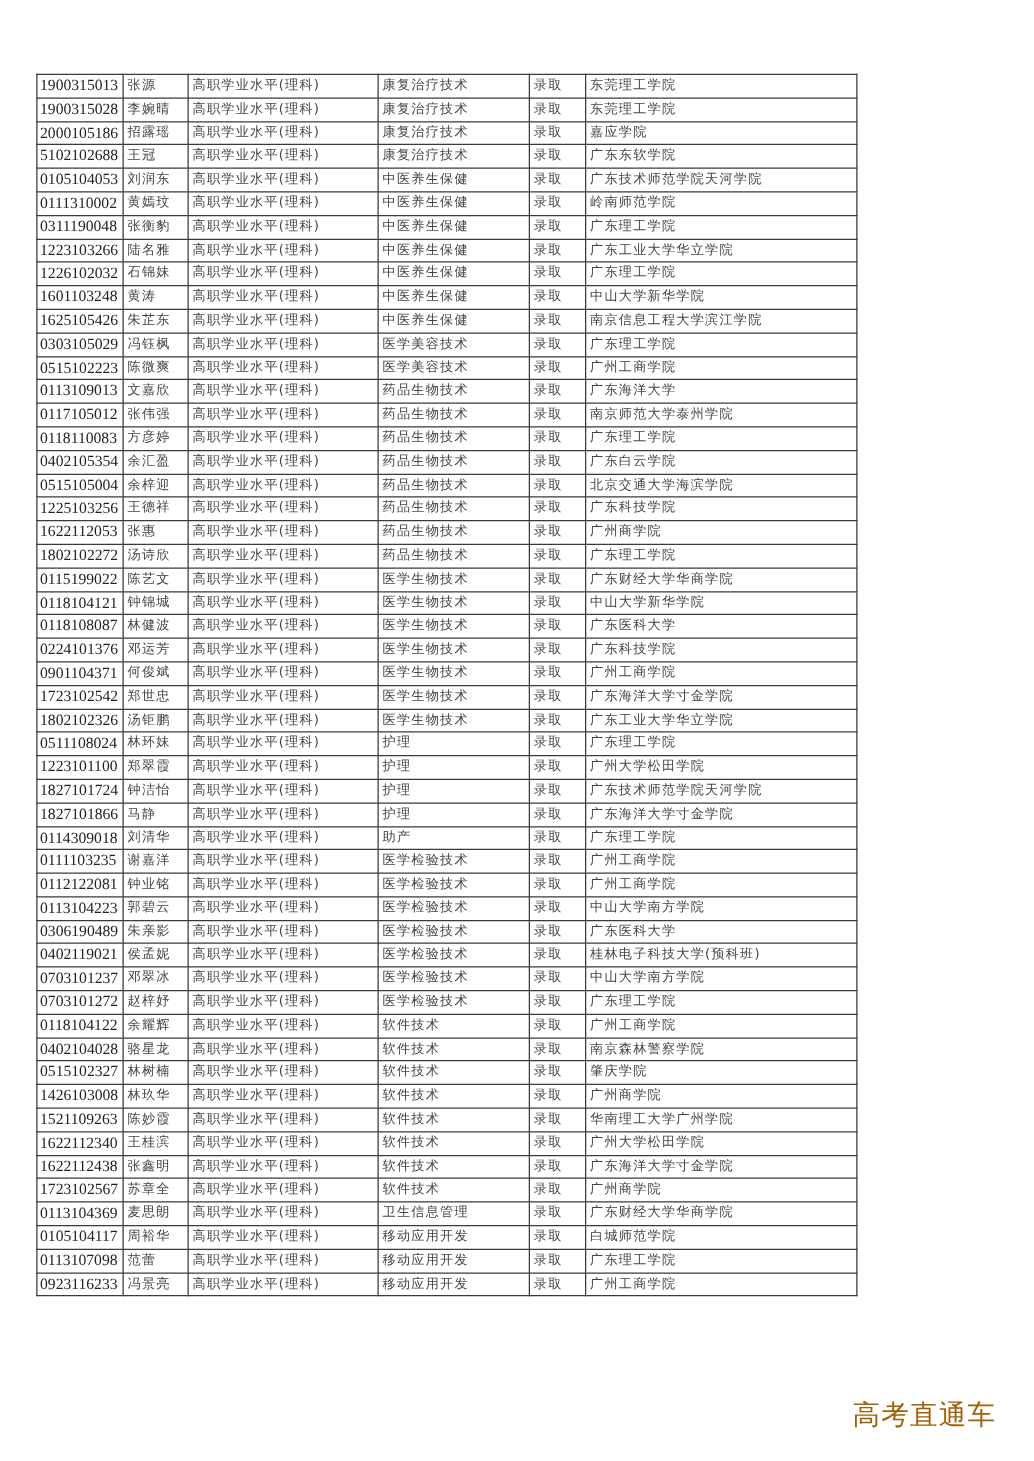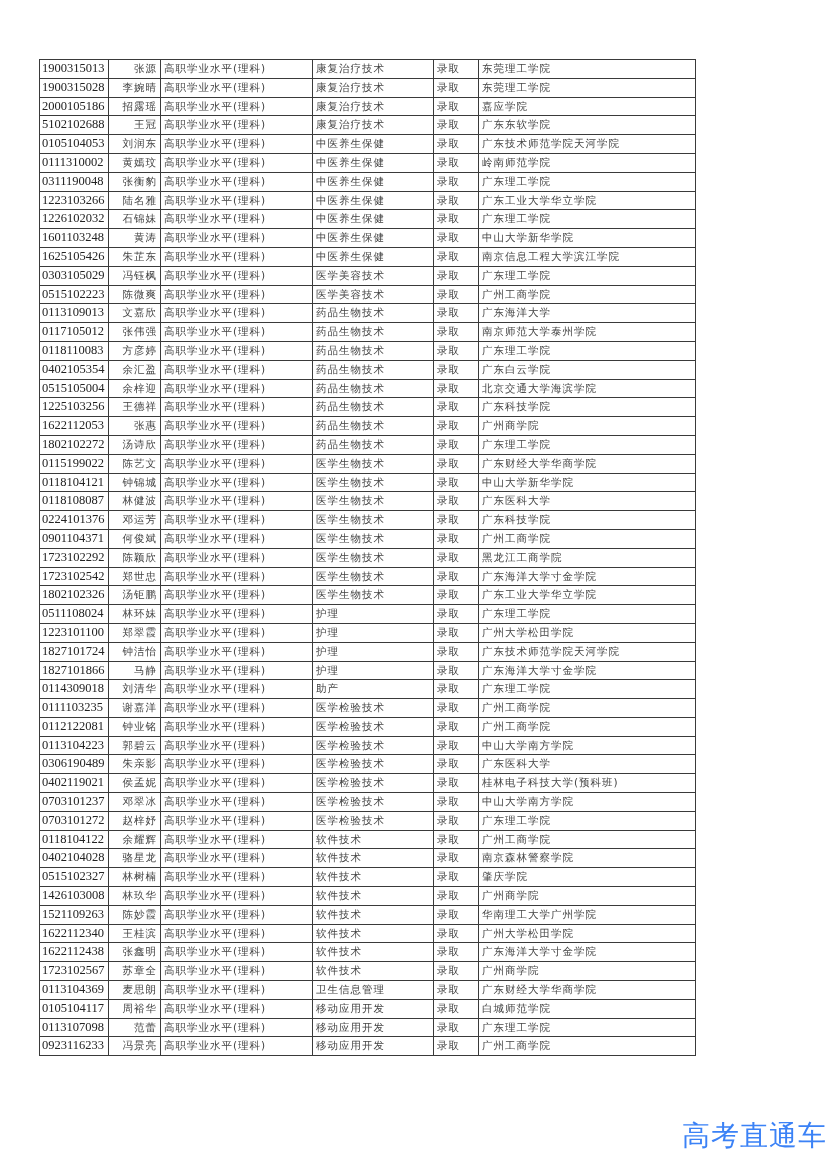--- a/index.html
+++ b/index.html
@@ -1,28 +1,28 @@
 <!DOCTYPE html>
 <html><head>
 <meta charset="utf-8">
 <style>
   html, body { margin: 0; padding: 0; background: #ffffff; }
   body { width: 827px; height: 1169px; position: relative; overflow: hidden;
          font-family: "DejaVu Sans", sans-serif; color: #333; }
-  table.adm { position: absolute; left: 39px; top: 59px; border-collapse: collapse;
+  table.adm { position: absolute; left: 29px; top: 59px; border-collapse: collapse;
               table-layout: fixed; width: 656px; }
   table.adm td { border: 1px solid #3a3a3a; height: 17.8px; padding: 0 3px;
                  font-size: 10.5px; line-height: 17.8px; white-space: nowrap; overflow: hidden;
                  letter-spacing: 1px; color: #444; }
   table.adm td.id { font-family: "Liberation Serif", serif; font-size: 12.5px; letter-spacing: 0; color: #222; padding: 0 2px; }
-  table.adm td.name { text-align: right; }
+  table.adm td.name { text-align: left; }
   table.adm td.status { text-align: left; }
   col.c1 { width: 69px; } col.c2 { width: 52px; } col.c3 { width: 152px; }
   col.c4 { width: 121px; } col.c5 { width: 45px; } col.c6 { width: 217px; }
-  .watermark { position: absolute; left: 682px; top: 1117px; font-size: 28px; color: #3b82f6;
+  .watermark { position: absolute; left: 682px; top: 1117px; font-size: 22px; color: #a16207;
                letter-spacing: 1px; }
 </style>
 </head>
 <body>
 
 <table class="adm">
   <colgroup>
     <col class="c1">
       <col class="c2">
       <col class="c3">
@@ -233,28 +233,20 @@
       </tr>
       <tr>
         <td class="id">0901104371</td>
         <td class="name">何俊斌</td>
         <td class="cat">高职学业水平(理科)</td>
         <td class="major">医学生物技术</td>
         <td class="status">录取</td>
         <td class="school">广州工商学院</td>
       </tr>
       <tr>
-        <td class="id">1723102292</td>
-        <td class="name">陈颖欣</td>
-        <td class="cat">高职学业水平(理科)</td>
-        <td class="major">医学生物技术</td>
-        <td class="status">录取</td>
-        <td class="school">黑龙江工商学院</td>
-      </tr>
-      <tr>
         <td class="id">1723102542</td>
         <td class="name">郑世忠</td>
         <td class="cat">高职学业水平(理科)</td>
         <td class="major">医学生物技术</td>
         <td class="status">录取</td>
         <td class="school">广东海洋大学寸金学院</td>
       </tr>
       <tr>
         <td class="id">1802102326</td>
         <td class="name">汤钜鹏</td>

